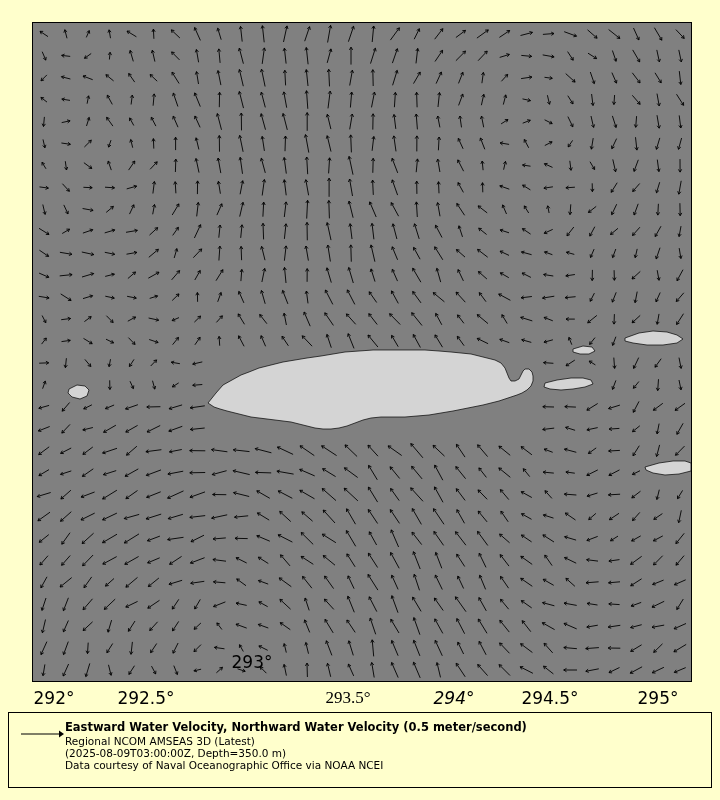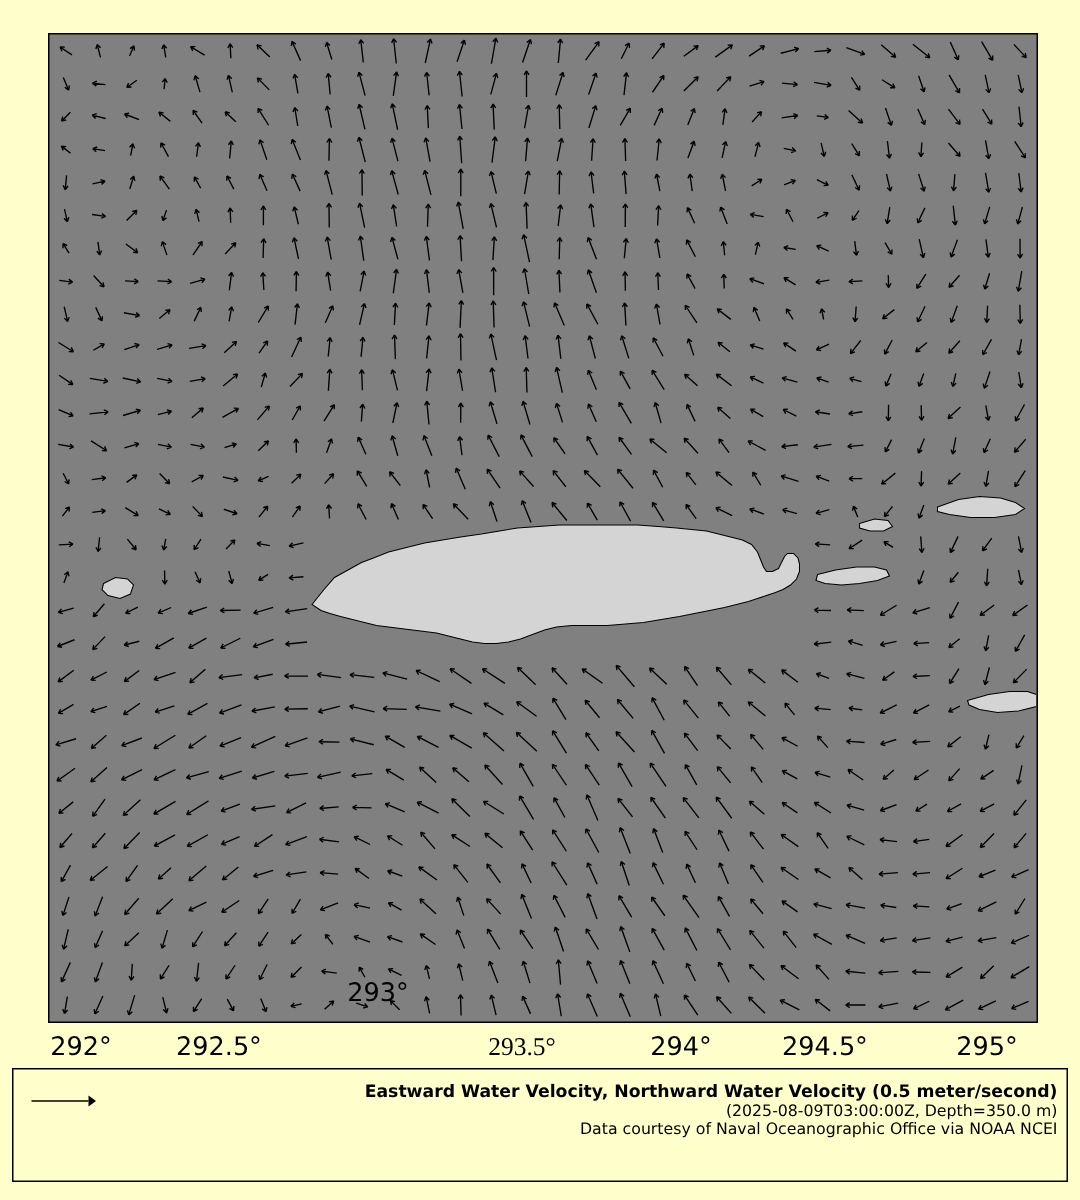--- a/index.html
+++ b/index.html
@@ -73,21 +73,20 @@
     left: 10px;
     top: 14px;
     width: 46px;
     height: 14px;
   }
   #legend-text {
     position: absolute;
     left: 56px;
     top: 8px;
     width: 640px;
-    text-align: right;
   }
   #legend-title {
     font-size: 11.5px;
     font-weight: bold;
     color: #000;
     line-height: 13px;
     margin-bottom: 1px;
   }
   .legend-line {
     font-size: 10.5px;
@@ -955,30 +954,31 @@
         <polygon fill="#d4d4d4" stroke="#000" stroke-width="0.7" points="592,315 606,310 620,308 634,309 644,312 650,316 644,320 630,322 614,322 600,320 592,318"></polygon>
 
         <polygon fill="#d4d4d4" stroke="#000" stroke-width="0.7" points="612,444 626,440 640,438 652,438 658,440 658,448 646,451 632,452 620,450 613,447"></polygon>
       </svg>
     </div>
 
     <div class="tick-label xtick" style="left:-8px; top:666px; width:60px;">292°</div>
     <div class="tick-label xtick" style="left:84px; top:666px; width:60px;">292.5°</div>
     <div class="tick-label xtick" style="left:190px; top:630px; width:60px;">293°</div>
     <div class="tick-label xtick" style="left:286px; top:666px; width:60px;font-family:Liberation Serif, serif;">293.5°</div>
-    <div class="tick-label xtick" style="left:392px; top:666px; width:60px;">294°</div>
+    <div class="tick-label xtick" style="left:392px; top:666px; width:60px;font-style:italic;">294°</div>
     <div class="tick-label xtick" style="left:488px; top:666px; width:60px;">294.5°</div>
     <div class="tick-label xtick" style="left:596px; top:666px; width:60px;">295°</div>
   </div>
 
   <div id="legend">
     <svg id="legend-arrow" viewBox="0 0 46 14">
       <line x1="2" y1="7" x2="40" y2="7" stroke="#000" stroke-width="1.1"></line>
       <path d="M40,3.4 L45,7 L40,10.6 z" fill="#000"></path>
     </svg>
     <div id="legend-text">
       <div id="legend-title">Eastward Water Velocity, Northward Water Velocity (0.5 meter/second)</div>
+      <div class="legend-line">Regional NCOM AMSEAS 3D (Latest)</div>
       <div class="legend-line">(2025-08-09T03:00:00Z, Depth=350.0 m)</div>
       <div class="legend-line">Data courtesy of Naval Oceanographic Office via NOAA NCEI</div>
     </div>
   </div>
 
 </div>
 
 </body></html>

